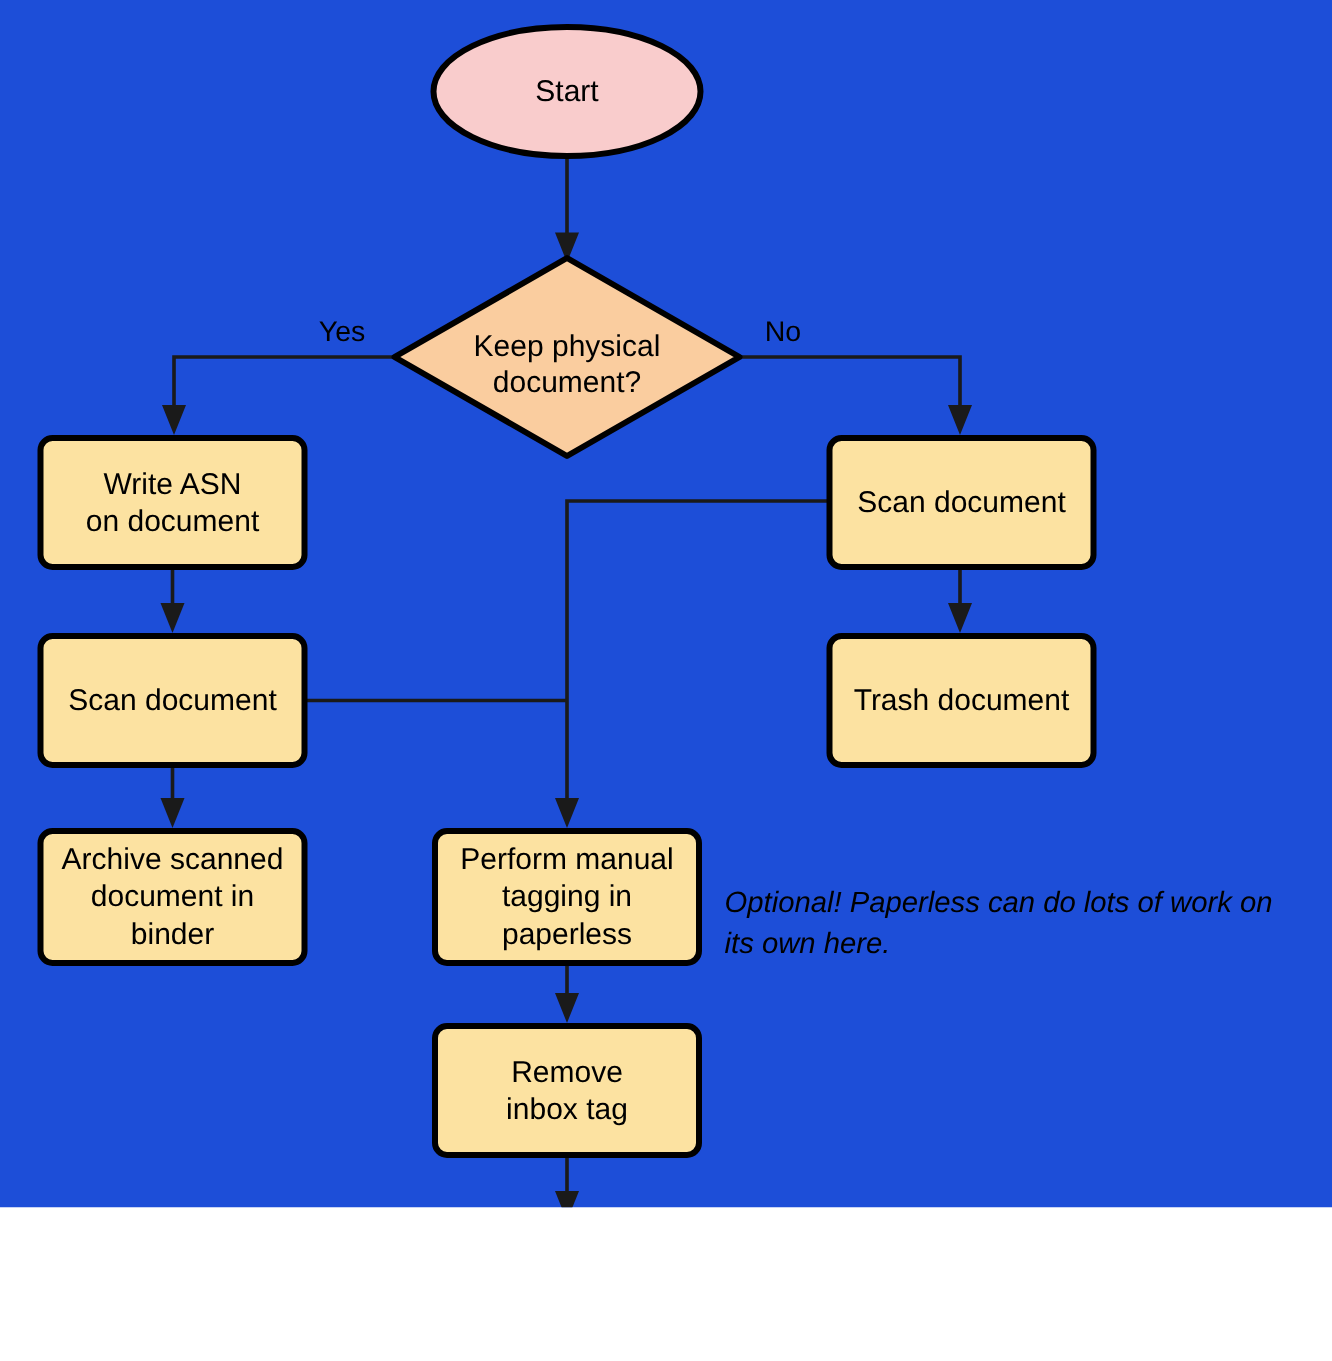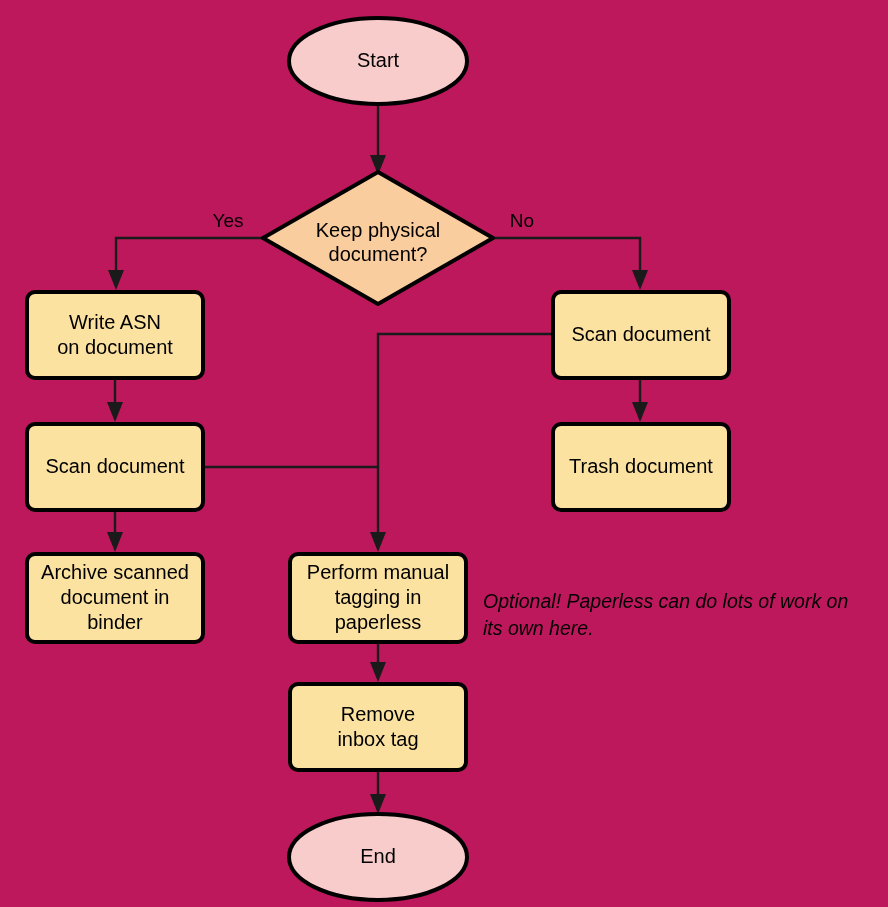--- a/index.html
+++ b/index.html
@@ -8,22 +8,22 @@
     padding: 0;
     background: #ffffff;
   }
   body {
     font-family: "Liberation Sans", sans-serif;
     -webkit-font-smoothing: antialiased;
   }
   #canvas {
     position: relative;
     width: 888px;
-    height: 907px;
-    background: #be185d;
+    height: 805px;
+    background: #1d4ed8;
     overflow: hidden;
   }
   #flow-svg {
     position: absolute;
     left: 0;
     top: 0;
     width: 888px;
     height: 907px;
   }
   

